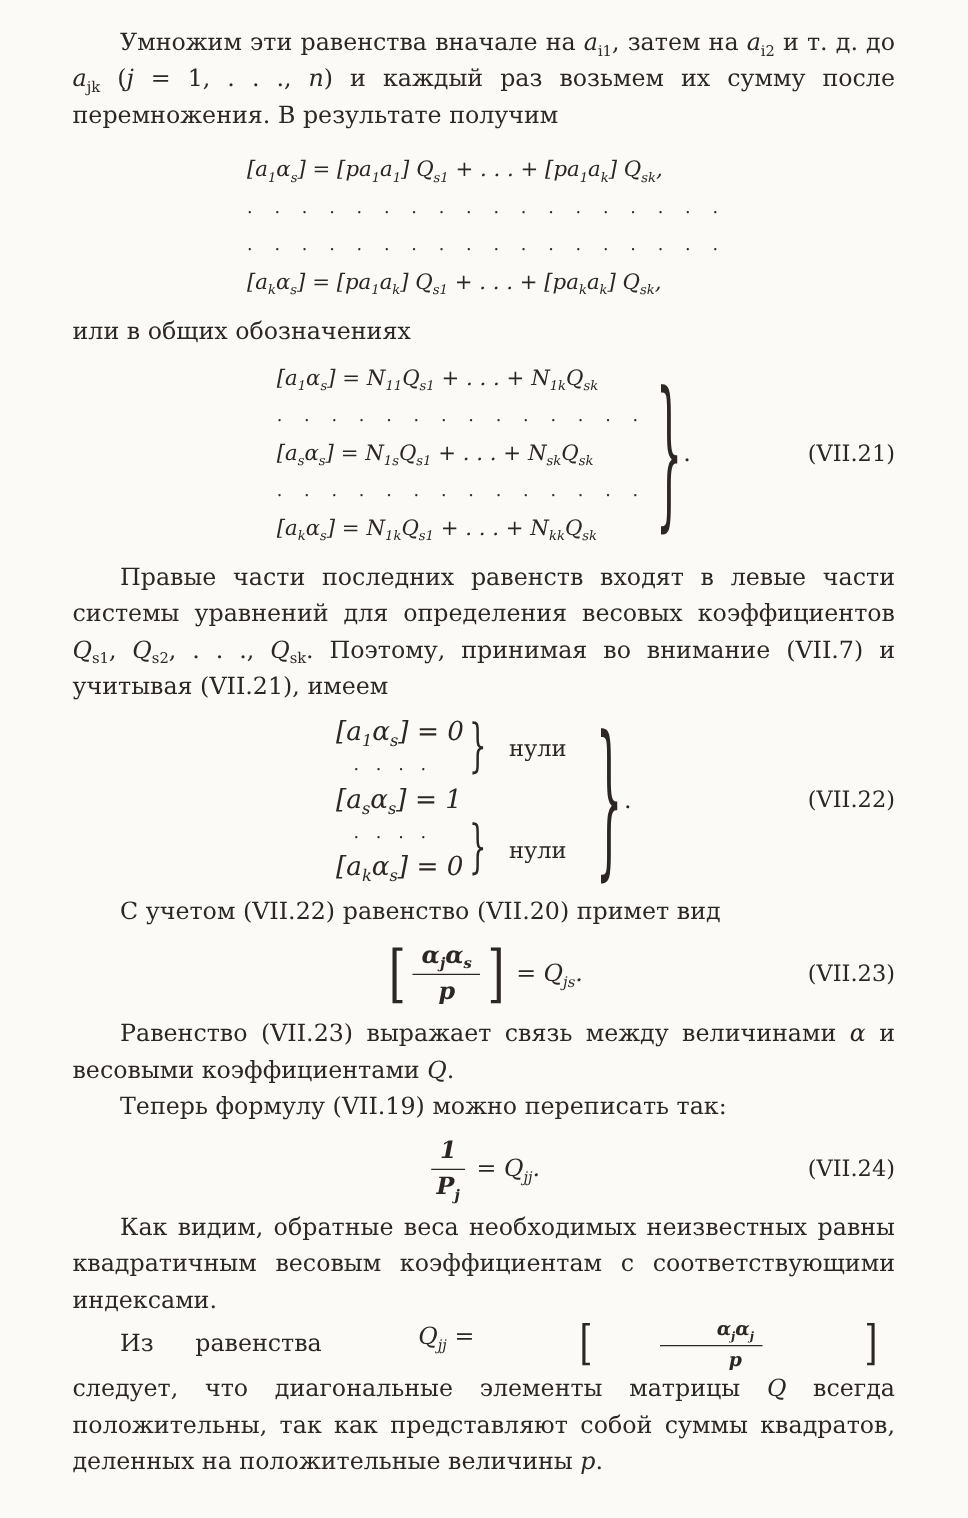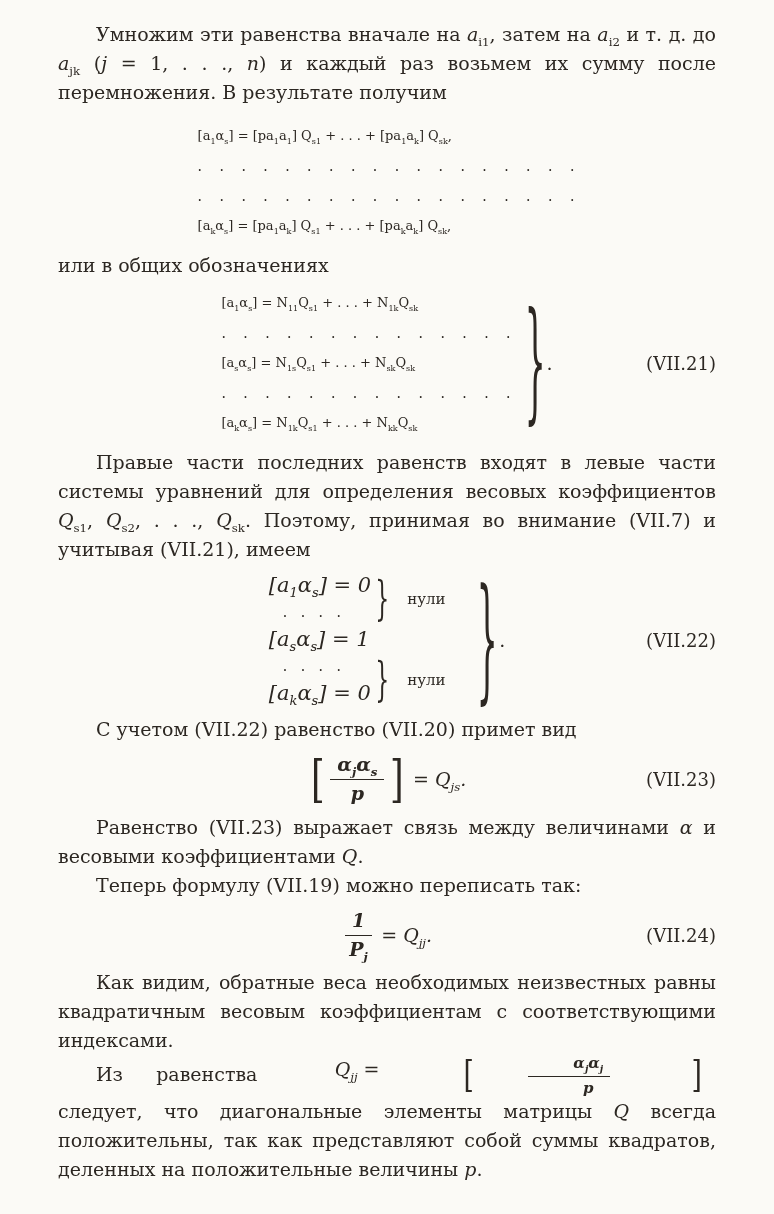--- a/index.html
+++ b/index.html
@@ -13,21 +13,21 @@
 
   p { margin:0; font-size:19px; line-height:29px; text-align:justify; }
   .indent { text-indent:38px; }
   sub { font-size:0.62em; line-height:0; }
   i { font-style:italic; }
 
   
   .eqblock { position:relative; }
   .eqcenter { display:flex; justify-content:center; align-items:center; }
   .eqlines { display:flex; flex-direction:column; align-items:flex-start; }
-  .eqline { font-size:13px; line-height:30px; white-space:nowrap; }
+  .eqline { font-style:italic; font-size:17px; line-height:30px; white-space:nowrap; }
   .dots { font-style:normal; font-size:14px; letter-spacing:2px; word-spacing:9px; align-self:center; line-height:30px; }
 
   .eqnum { position:absolute; right:0; top:50%; transform:translateY(-50%);
            font-size:18px; font-style:normal; white-space:nowrap; }
 
   .tallbrace { display:inline-block; font-size:42px; line-height:1; width:16px;
                transform:scaleY(3.1) scaleX(.8); transform-origin:center; margin-left:10px;
                font-weight:400; }
   .tallbrace.b22 { transform:scaleY(3.2) scaleX(.8); }
   .eqperiod { font-size:19px; margin-left:8px; }
@@ -36,21 +36,21 @@
   .blk21 { margin:8px 0 10px 0; }
   .blk22 { margin:8px 0 8px 0; }
 
   
   .eq22grid { display:grid; grid-template-columns:auto 36px 58px; align-items:center; }
   .eq22grid .e { grid-column:1; justify-self:start; }
   .eq22grid .dots22 { font-style:normal; font-size:14px; word-spacing:9px; padding-left:14px; line-height:27px; }
   .eq22grid .row { line-height:27px; font-size:21px; font-style:italic; white-space:nowrap; }
   .sbrace { display:inline-block; font-size:22px; line-height:1; transform:scaleY(2.1); transform-origin:center;
             justify-self:start; margin-left:4px; }
-  .zlabel { font-size:15px; font-style:normal; justify-self:start; }
+  .zlabel { font-size:18px; font-style:normal; justify-self:start; }
 
   
   .formula { font-style:italic; font-size:19px; }
   .frac { display:inline-flex; flex-direction:column; align-items:center; vertical-align:middle; margin:0 3px;font-weight:bold; }
   .frac .num { padding:0 7px 3px 7px; border-bottom:1.5px solid #2c2722; line-height:1.15; }
   .frac .den { padding-top:3px; line-height:1.15; }
   .bigbr { display:inline-block; font-size:50px; font-weight:400; line-height:1; transform:scaleX(.7); font-style:normal; }
   .rhs { margin-left:6px; white-space:nowrap; }
   .eq-frac-block { margin:10px 0 8px 0; }
 

